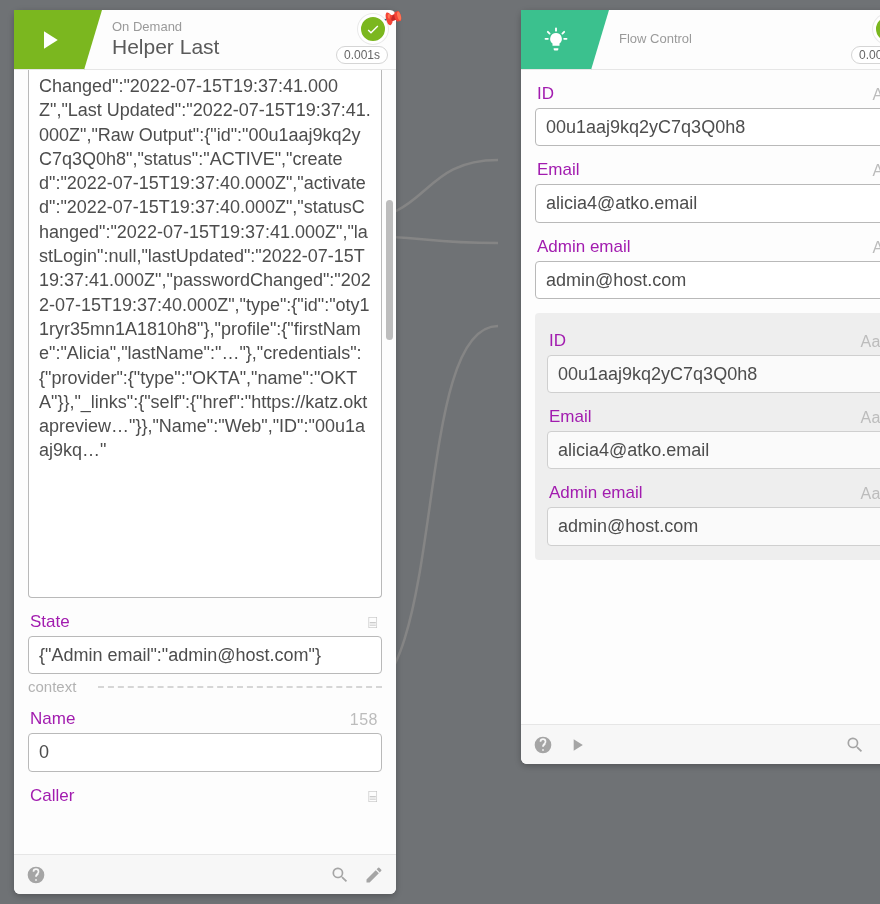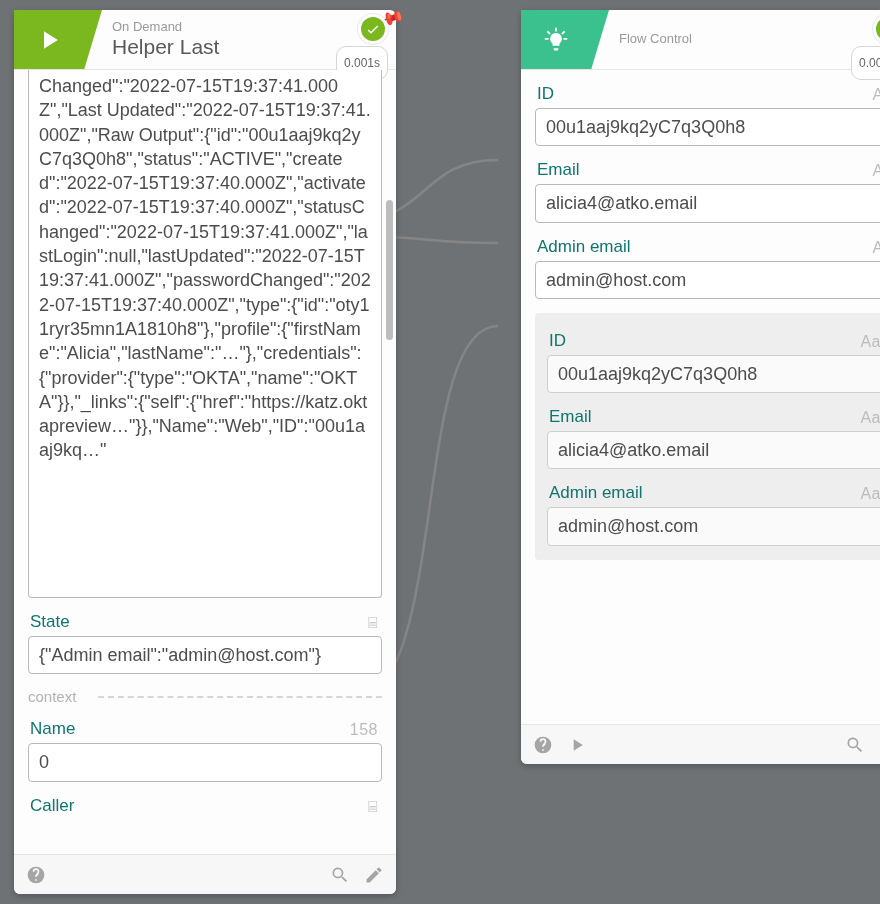--- a/index.html
+++ b/index.html
@@ -77,21 +77,21 @@
     display: flex; align-items: center; justify-content: center;
     box-shadow: 0 0 0 1px rgba(0,0,0,0.08);
   }
   .check-badge svg { width: 16px; height: 16px; }
   .timing {
     font-size: 12px;
     color: #666;
     background: #fff;
     border: 1px solid #d5d5d5;
     border-radius: 10px;
-    padding: 8px 7px;
+    padding: 0 7px;
     line-height: 16px;
   }
   .pin {
     position: absolute;
     top: -2px; right: -6px;
     color: #9a9a9a;
     font-size: 18px;
     transform: rotate(30deg);
   }
 
@@ -114,39 +114,39 @@
     border-radius: 4px;
   }
 
   .field-group { margin-top: 14px; }
   .field-label-row {
     display: flex;
     justify-content: space-between;
     align-items: flex-end;
     padding: 0 4px 4px 2px;
   }
-  .field-label { font-size: 17px; color: #0f766e; }
+  .field-label { font-size: 17px; color: #a21caf; }
   .field-type  { font-size: 16px; color: #bcbcbc; letter-spacing: 0.5px; }
 
   .field-box {
     border: 1.5px solid #b9b9b9;
     border-radius: 4px;
     background: #fff;
     padding: 6px 10px;
     font-size: 18px;
     color: #4d4d4d;
     line-height: 1.35;
     word-break: break-all;
     overflow: hidden;
   }
   .field-box.tall { height: 530px; border-top: none; border-top-left-radius: 0; border-top-right-radius: 0; margin-top: -2px; }
   .field-box.readonly { background: #fafafa; }
 
   .context-row {
-    margin-top: 14px;
+    margin-top: 4px;
     display: flex;
     align-items: center;
     gap: 22px;
     color: #b2b2b2;
     font-size: 15px;
   }
   .context-dashes {
     flex: 1;
     border-top: 2px dashed #d6d6d6;
     height: 0;

